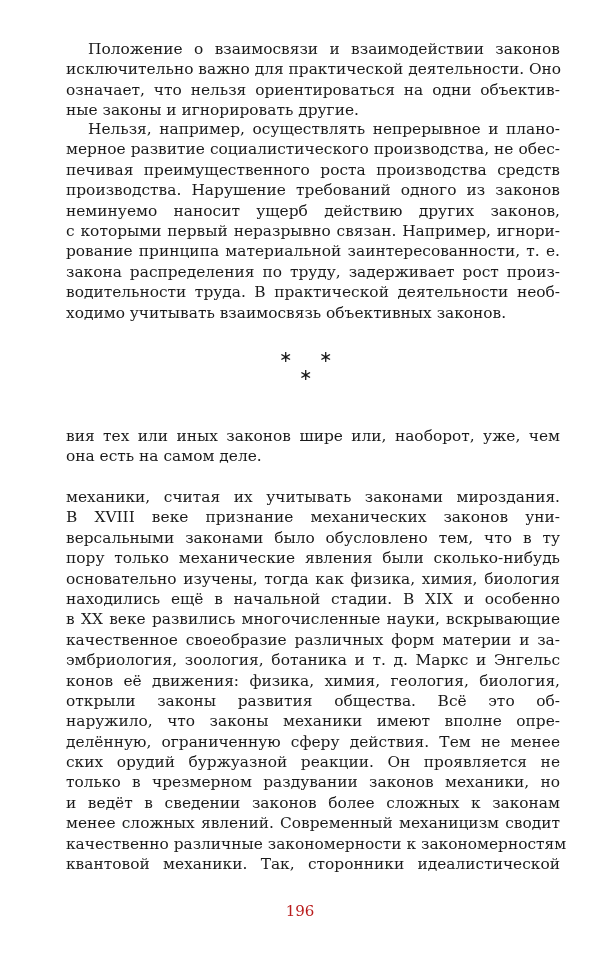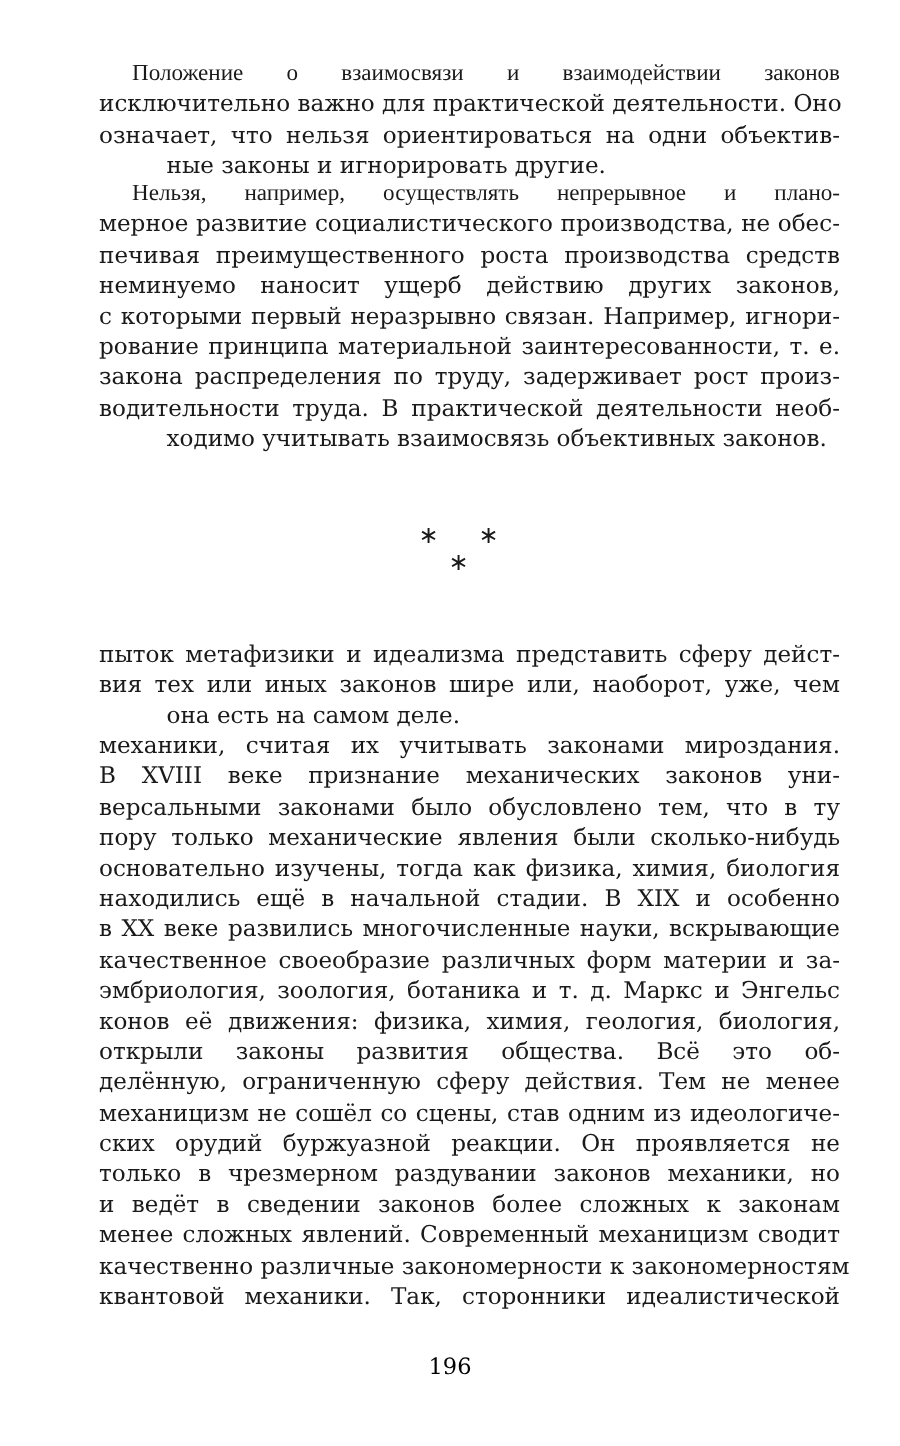--- a/index.html
+++ b/index.html
@@ -6,85 +6,85 @@
   body { width: 600px; height: 964px; position: relative; overflow: hidden; }
   .page {
     position: absolute; left: 66px; top: 39px; width: 494px;
     font-family: "DejaVu Serif", "Liberation Serif", serif;
     font-size: 15.4px; color: #1a1a1a;
   }
   .line {
     display: block; height: 20.4px; line-height: 20.4px;
     white-space: nowrap; text-align: justify; text-align-last: justify;
   }
-  .line.indent { padding-left: 22px; font-family: Liberation Serif, serif; }
-  .line.last { text-align-last: left; margin-left: 45px; }
+  .line.indent { padding-left: 22px; }
+  .line.last { text-align-last: left; }
   .stars {
     position: absolute; left: 0; width: 494px; top: 306px; height: 40px;
     font-family: "DejaVu Sans", sans-serif; font-size: 16px; color: #1a1a1a;
   }
   .stars span { position: absolute; }
   .p1 { position: absolute; top: 0; left: 0; width: 494px; }
   .p2 { position: absolute; top: 80px; left: 0; width: 494px; }
   .p3 { position: absolute; top: 387px; left: 0; width: 494px; }
   .p4 { position: absolute; top: 448px; left: 0; width: 494px; }
   .pagenum {
     position: absolute; left: 0; width: 600px; top: 902px; text-align: center;
-    font-family: "DejaVu Serif", "Liberation Serif", serif; font-size: 15px; color: #000000;
+    font-family: "DejaVu Serif", "Liberation Serif", serif; font-size: 15px; color: #b91c1c;
   }
 </style>
 </head>
 <body>
 
 <div class="page">
   <div class="p1">
     <span class="line indent">Положение о взаимосвязи и взаимодействии законов</span>
     <span class="line">исключительно важно для практической деятельности. Оно</span>
     <span class="line">означает, что нельзя ориентироваться на одни объектив-</span>
     <span class="line last">ные законы и игнорировать другие.</span>
   </div>
 
   <div class="p2">
     <span class="line indent">Нельзя, например, осуществлять непрерывное и плано-</span>
     <span class="line">мерное развитие социалистического производства, не обес-</span>
     <span class="line">печивая преимущественного роста производства средств</span>
+    <span class="line">производства. Нарушение требований одного из законов</span>
     <span class="line">неминуемо наносит ущерб действию других законов,</span>
     <span class="line">с которыми первый неразрывно связан. Например, игнори-</span>
     <span class="line">рование принципа материальной заинтересованности, т. е.</span>
     <span class="line">закона распределения по труду, задерживает рост произ-</span>
     <span class="line">водительности труда. В практической деятельности необ-</span>
     <span class="line last">ходимо учитывать взаимосвязь объективных законов.</span>
   </div>
 
   <div class="stars">
     <span style="left:213px; top:2px;">∗</span>
     <span style="left:253px; top:2px;">∗</span>
     <span style="left:233px; top:20px;">∗</span>
   </div>
 
   <div class="p3">
-    <span class="line">пыток метафизики и идеализма представить сферу дейст-</span>
     <span class="line">вия тех или иных законов шире или, наоборот, уже, чем</span>
     <span class="line last">она есть на самом деле.</span>
   </div>
 
   <div class="p4">
     <span class="line">механики, считая их учитывать законами мироздания.</span>
     <span class="line">В XVIII веке признание механических законов уни-</span>
     <span class="line">версальными законами было обусловлено тем, что в ту</span>
     <span class="line">пору только механические явления были сколько-нибудь</span>
     <span class="line">основательно изучены, тогда как физика, химия, биология</span>
     <span class="line">находились ещё в начальной стадии. В XIX и особенно</span>
     <span class="line">в XX веке развились многочисленные науки, вскрывающие</span>
     <span class="line">качественное своеобразие различных форм материи и за-</span>
     <span class="line">эмбриология, зоология, ботаника и т. д. Маркс и Энгельс</span>
     <span class="line">конов её движения: физика, химия, геология, биология,</span>
     <span class="line">открыли законы развития общества. Всё это об-</span>
+    <span class="line">наружило, что законы механики имеют вполне опре-</span>
     <span class="line">делённую, ограниченную сферу действия. Тем не менее</span>
-    <span class="line">механицизм не сошёл со сцены, став одним из идеологиче-</span>
     <span class="line">ских орудий буржуазной реакции. Он проявляется не</span>
     <span class="line">только в чрезмерном раздувании законов механики, но</span>
     <span class="line">и ведёт в сведении законов более сложных к законам</span>
     <span class="line">менее сложных явлений. Современный механицизм сводит</span>
     <span class="line">качественно различные закономерности к закономерностям</span>
     <span class="line">квантовой механики. Так, сторонники идеалистической</span>
   </div>
 </div>
 
 <div class="pagenum">196</div>

